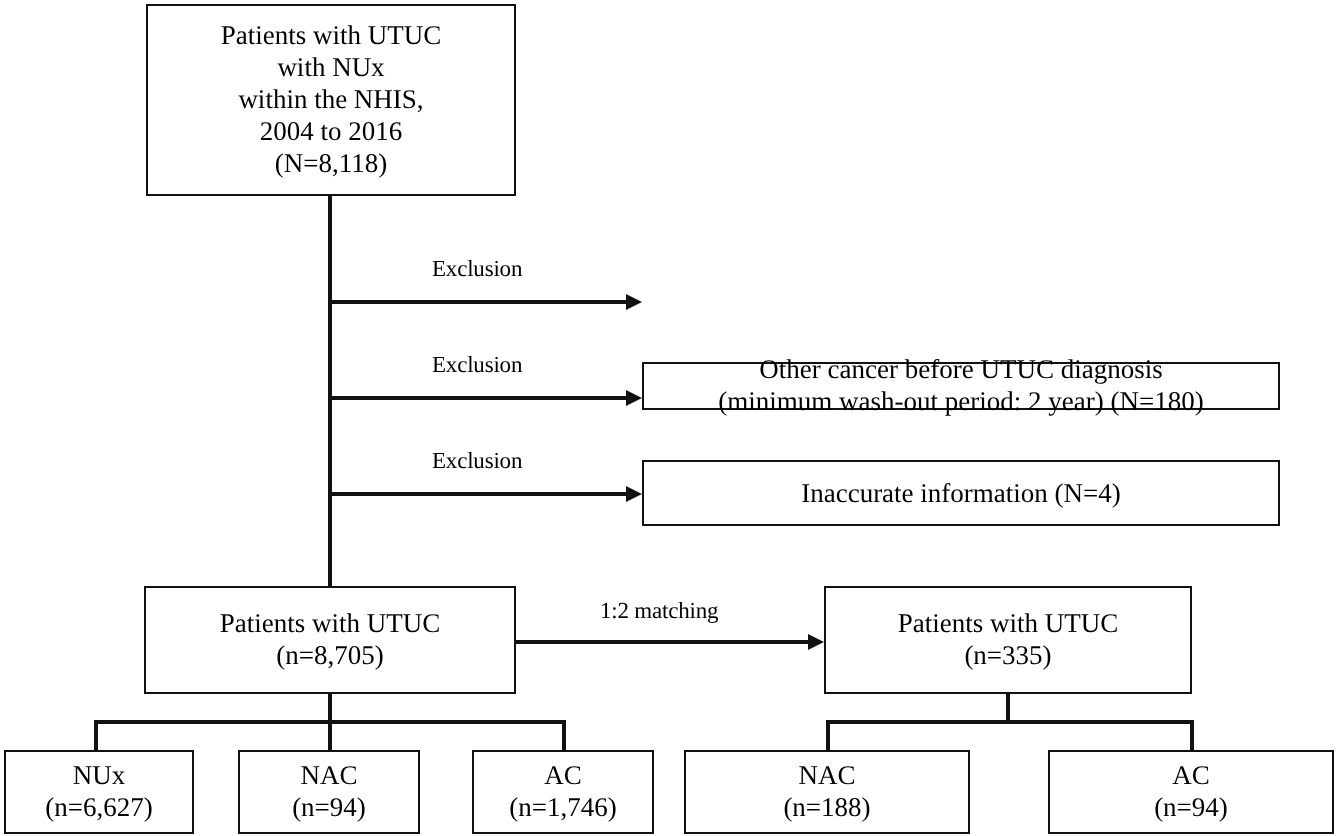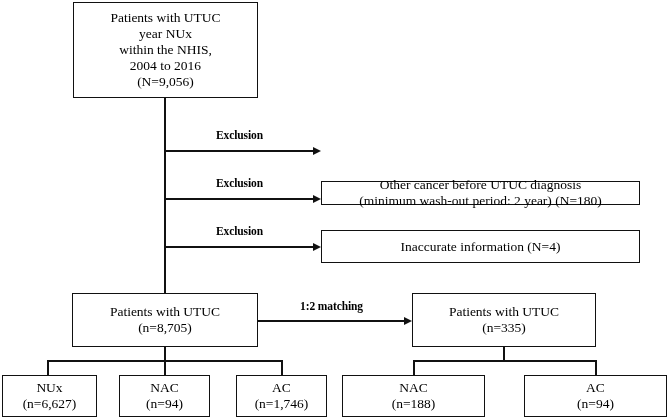--- a/index.html
+++ b/index.html
@@ -28,21 +28,21 @@
     text-align: center;
     line-height: 1.18;
     font-size: 13.5px;
     padding: 1px 3px;
     white-space: nowrap;
   }
   .box .ln { display: block; }
   .lbl {
     position: absolute;
     font-family: "Liberation Serif", "DejaVu Serif", serif;
-    font-weight: bold;
+    font-weight: normal;
     font-size: 11.5px;
     white-space: nowrap;
     letter-spacing: -0.1px;
   }
   .vline {
     position: absolute;
     background: #111111;
     width: 1.6px;
   }
   .hline {
@@ -59,24 +59,24 @@
     border-left: 8px solid #111111;
   }
 </style>
 </head>
 <body>
 
 <div id="canvas">
 
   <div class="box" style="left:73px; top:2px; width:185px; height:96px;">
     <span class="ln">Patients with UTUC</span>
-    <span class="ln">year NUx</span>
+    <span class="ln">with NUx</span>
     <span class="ln">within the NHIS,</span>
     <span class="ln">2004 to 2016</span>
-    <span class="ln">(N=9,056)</span>
+    <span class="ln">(N=8,118)</span>
   </div>
 
   <div class="vline" style="left:164px; top:98px; height:195px;"></div>
 
   <div class="hline" style="left:165px; top:150px; width:148px;"></div>
   <div class="arrowhead" style="left:313px; top:146.5px;"></div>
   <div class="lbl" style="left:216px; top:129px;">Exclusion</div>
 
   <div class="hline" style="left:165px; top:198px; width:148px;"></div>
   <div class="arrowhead" style="left:313px; top:194.5px;"></div>

